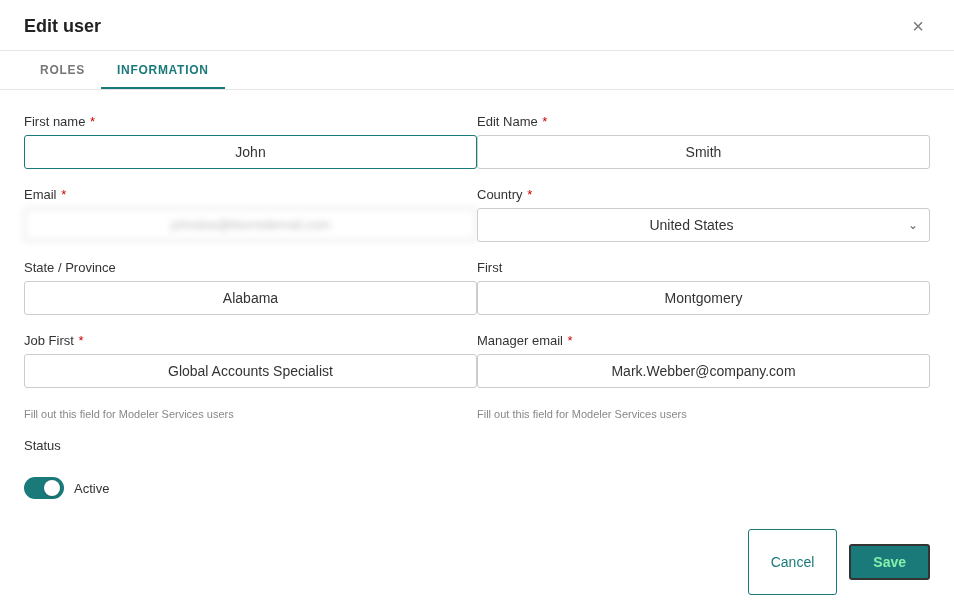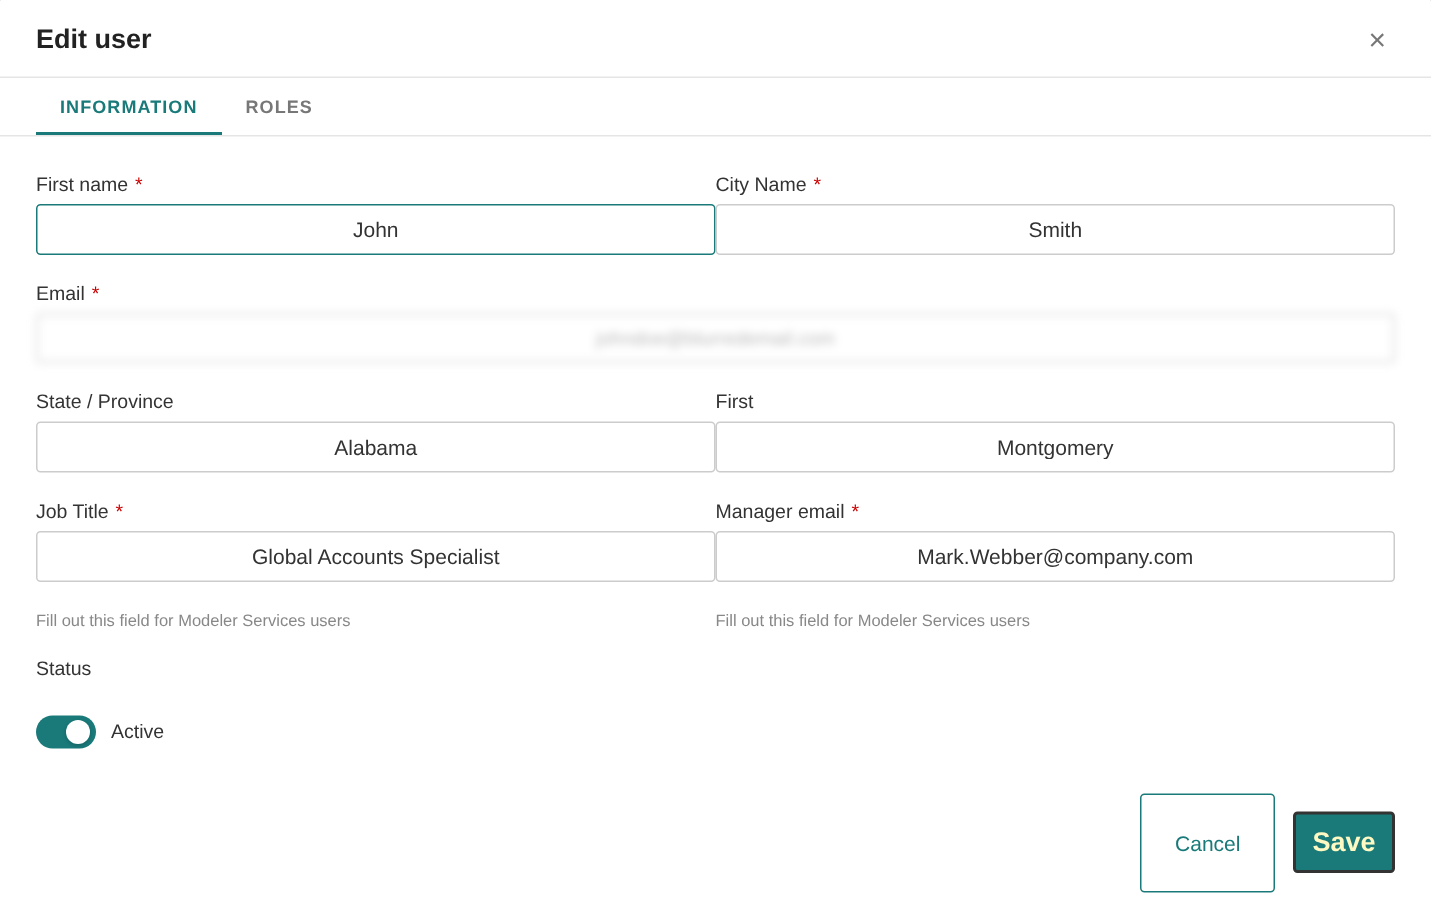--- a/index.html
+++ b/index.html
@@ -195,93 +195,106 @@
       color: #1a7a7a;
       border-radius: 3px;
       padding: 24px 22px;
       font-size: 14px;
       cursor: pointer;
       font-weight: 500;
     }
     .btn-save {
       background: #1a7a7a;
       border: 2px solid #333;
-      color: #fef9c3;
+      color: #86efac;
       border-radius: 3px;
-      padding: 8px 11px;
-      font-size: 18px;
+      padding: 8px 22px;
+      font-size: 14px;
       cursor: pointer;
       font-weight: 600;
     }
   </style>
 </head>
 <body>
 
 <div class="modal-overlay">
   <div class="modal">
 
     <div class="modal-header">
       <span class="modal-title">Edit user</span>
       <button class="close-btn">×</button>
     </div>
 
     <div class="tabs">
+      <div class="tab">
+        <span>ROLES</span>
+      </div>
       <div class="tab active">
         <span>INFORMATION</span>
       </div>
-      <div class="tab">
-        <span>ROLES</span>
-      </div>
     </div>
 
     <div class="modal-body">
 
       <div class="form-row">
         <div class="form-group">
           <label class="form-label">
             <span>First name</span><span class="required"> *</span>
           </label>
           <input type="text" class="form-input active-input" value="John" style="">
         </div>
         <div class="form-group">
           <label class="form-label">
-            <span>City Name</span><span class="required"> *</span>
+            <span>Edit Name</span><span class="required"> *</span>
           </label>
           <input type="text" class="form-input" value="Smith" style="">
         </div>
       </div>
 
       <div class="form-row">
         <div class="form-group">
           <label class="form-label">
             <span>Email</span><span class="required"> *</span>
           </label>
           <input type="text" class="form-input blurred-email" value="johndoe@blurredemail.com" style="filter: blur(3px);">
         </div>
+        <div class="form-group">
+          <label class="form-label">
+            <span>Country</span><span class="required"> *</span>
+          </label>
+          <div class="select-wrapper">
+            <select class="form-input">
+              <option>United States</option>
+              <option>Canada</option>
+              <option>United Kingdom</option>
+            </select>
+            <span class="select-arrow">⌄</span>
+          </div>
+        </div>
       </div>
 
       <div class="form-row">
         <div class="form-group">
           <label class="form-label">
             <span>State / Province</span>
           </label>
           <input type="text" class="form-input" value="Alabama" style="">
         </div>
         <div class="form-group">
           <label class="form-label">
             <span>First</span>
           </label>
           <input type="text" class="form-input" value="Montgomery" style="">
         </div>
       </div>
 
       <div class="form-row">
         <div class="form-group">
           <label class="form-label">
-            <span>Job Title</span><span class="required"> *</span>
+            <span>Job First</span><span class="required"> *</span>
           </label>
           <input type="text" class="form-input" value="Global Accounts Specialist" style="">
           <span class="field-hint">Fill out this field for Modeler Services users</span>
         </div>
         <div class="form-group">
           <label class="form-label">
             <span>Manager email</span><span class="required"> *</span>
           </label>
           <input type="text" class="form-input" value="Mark.Webber@company.com" style="">
           <span class="field-hint">Fill out this field for Modeler Services users</span>

